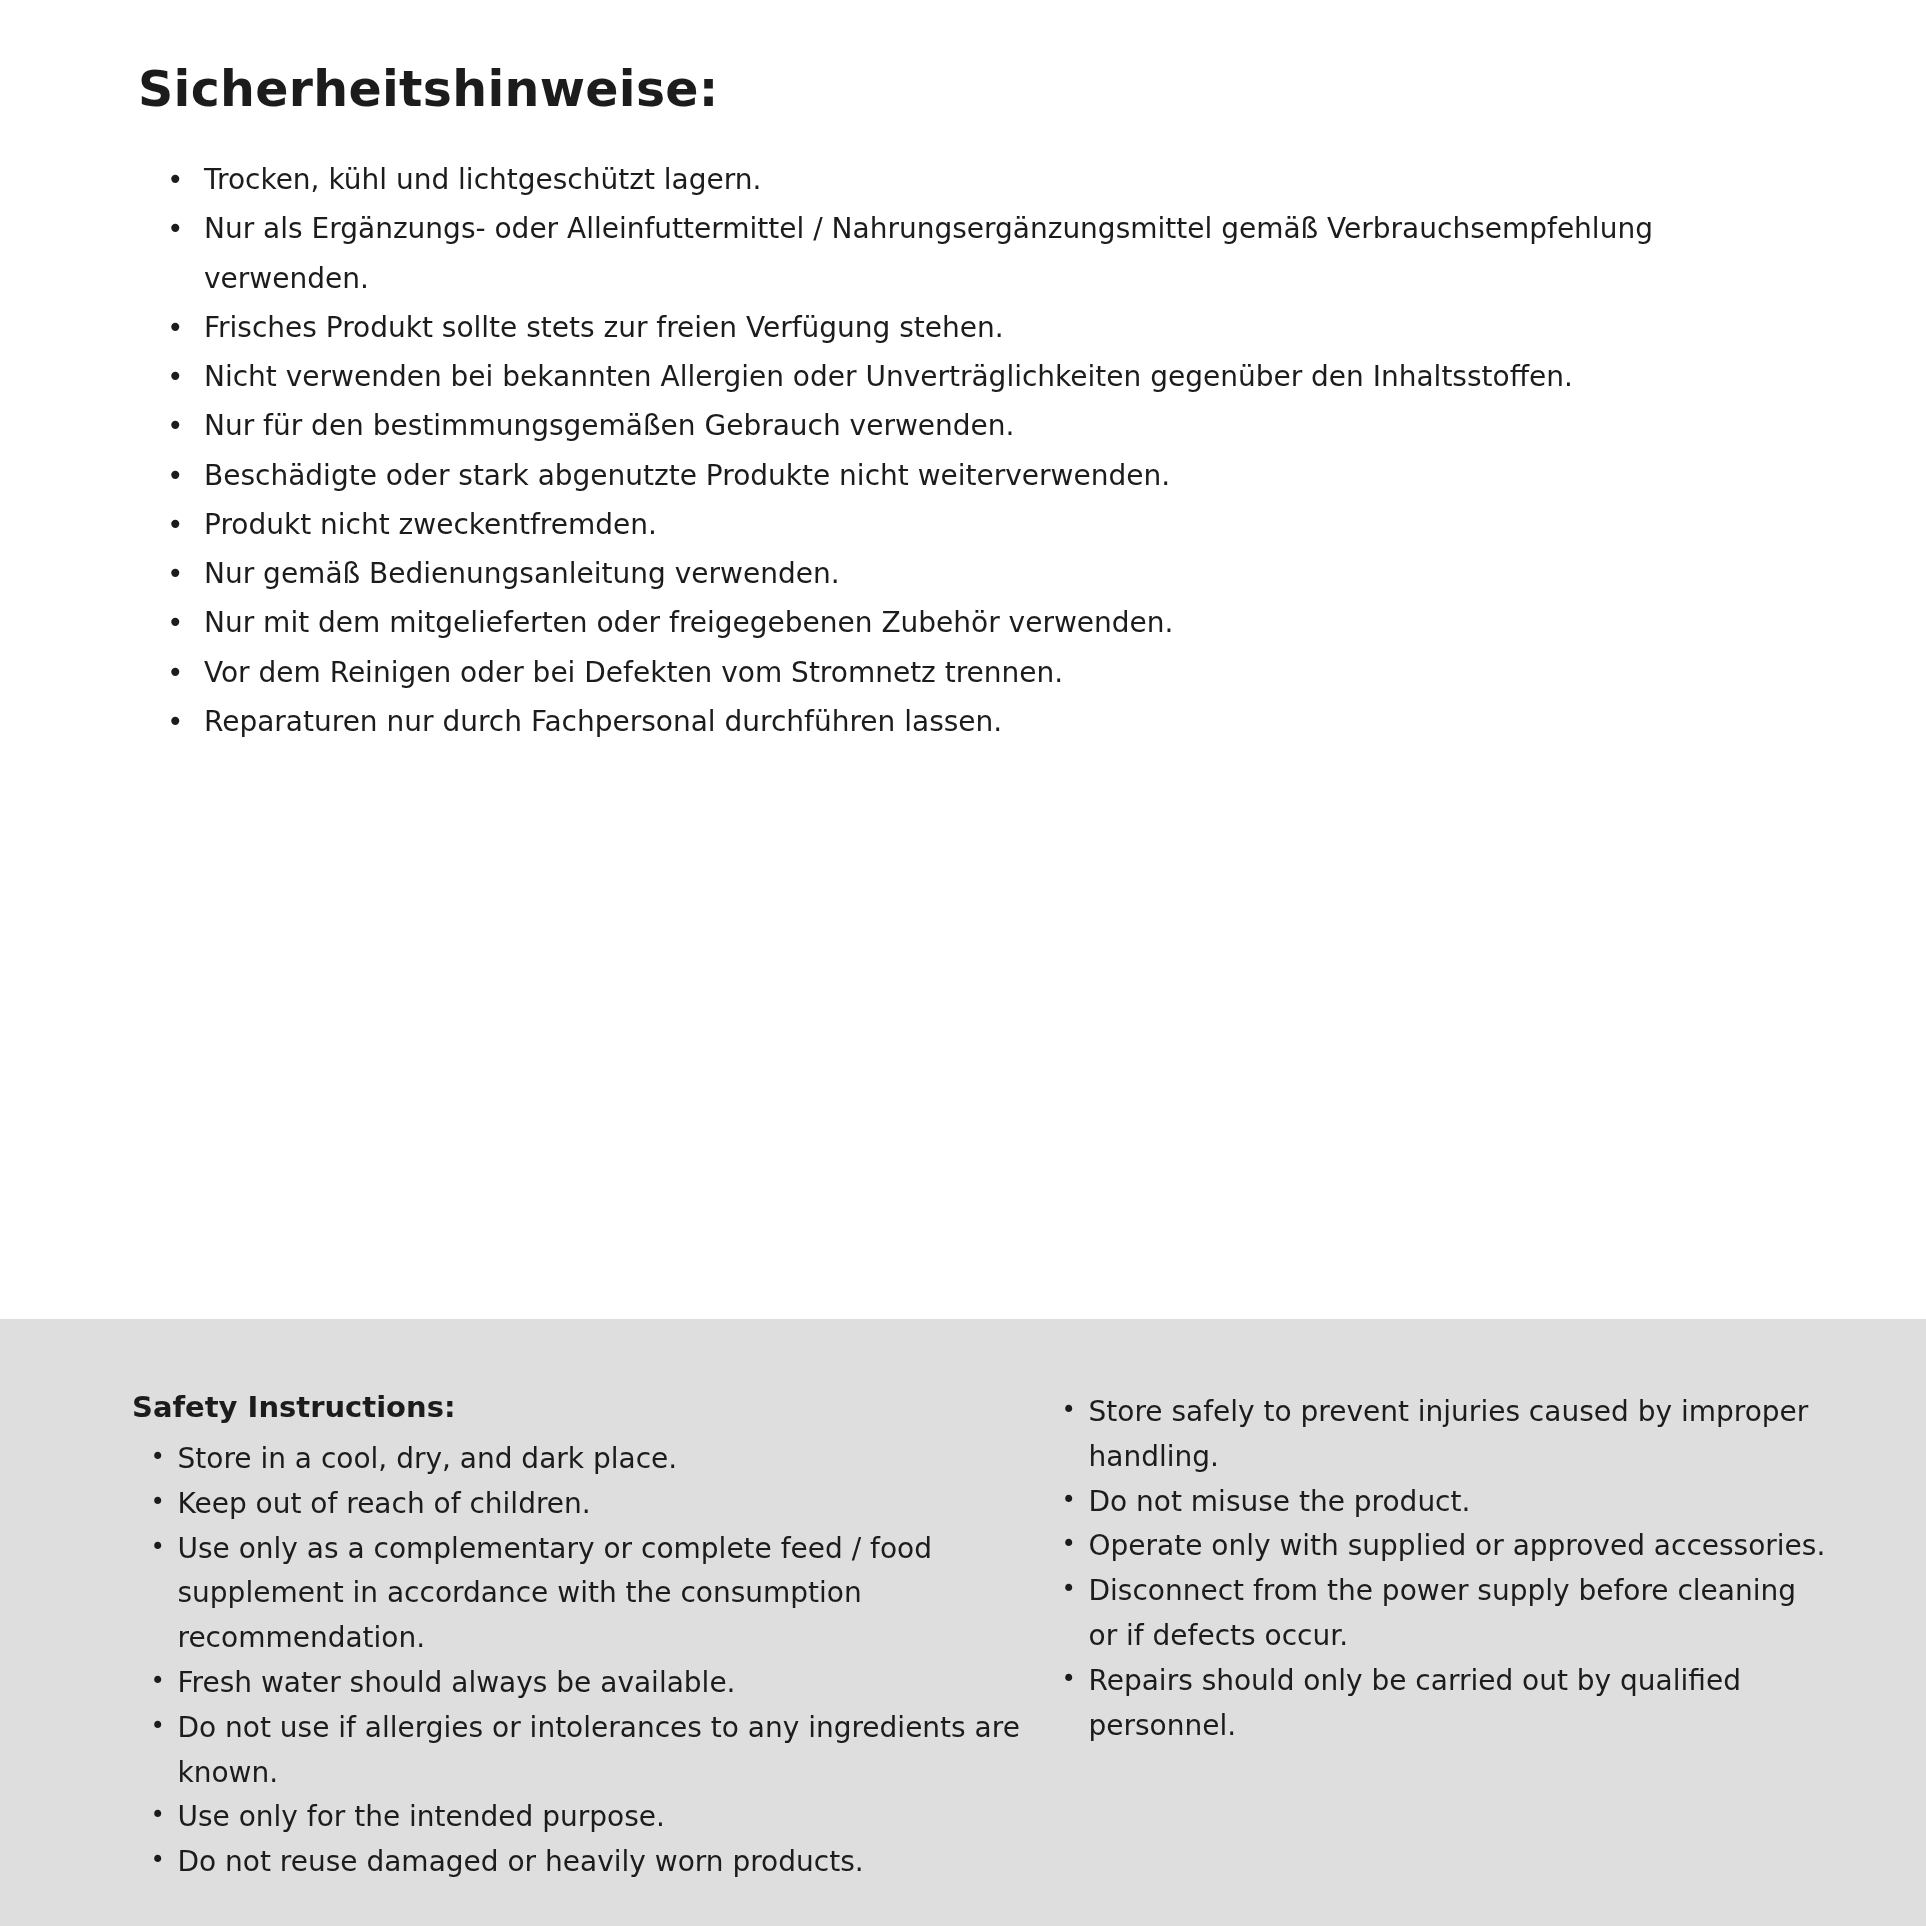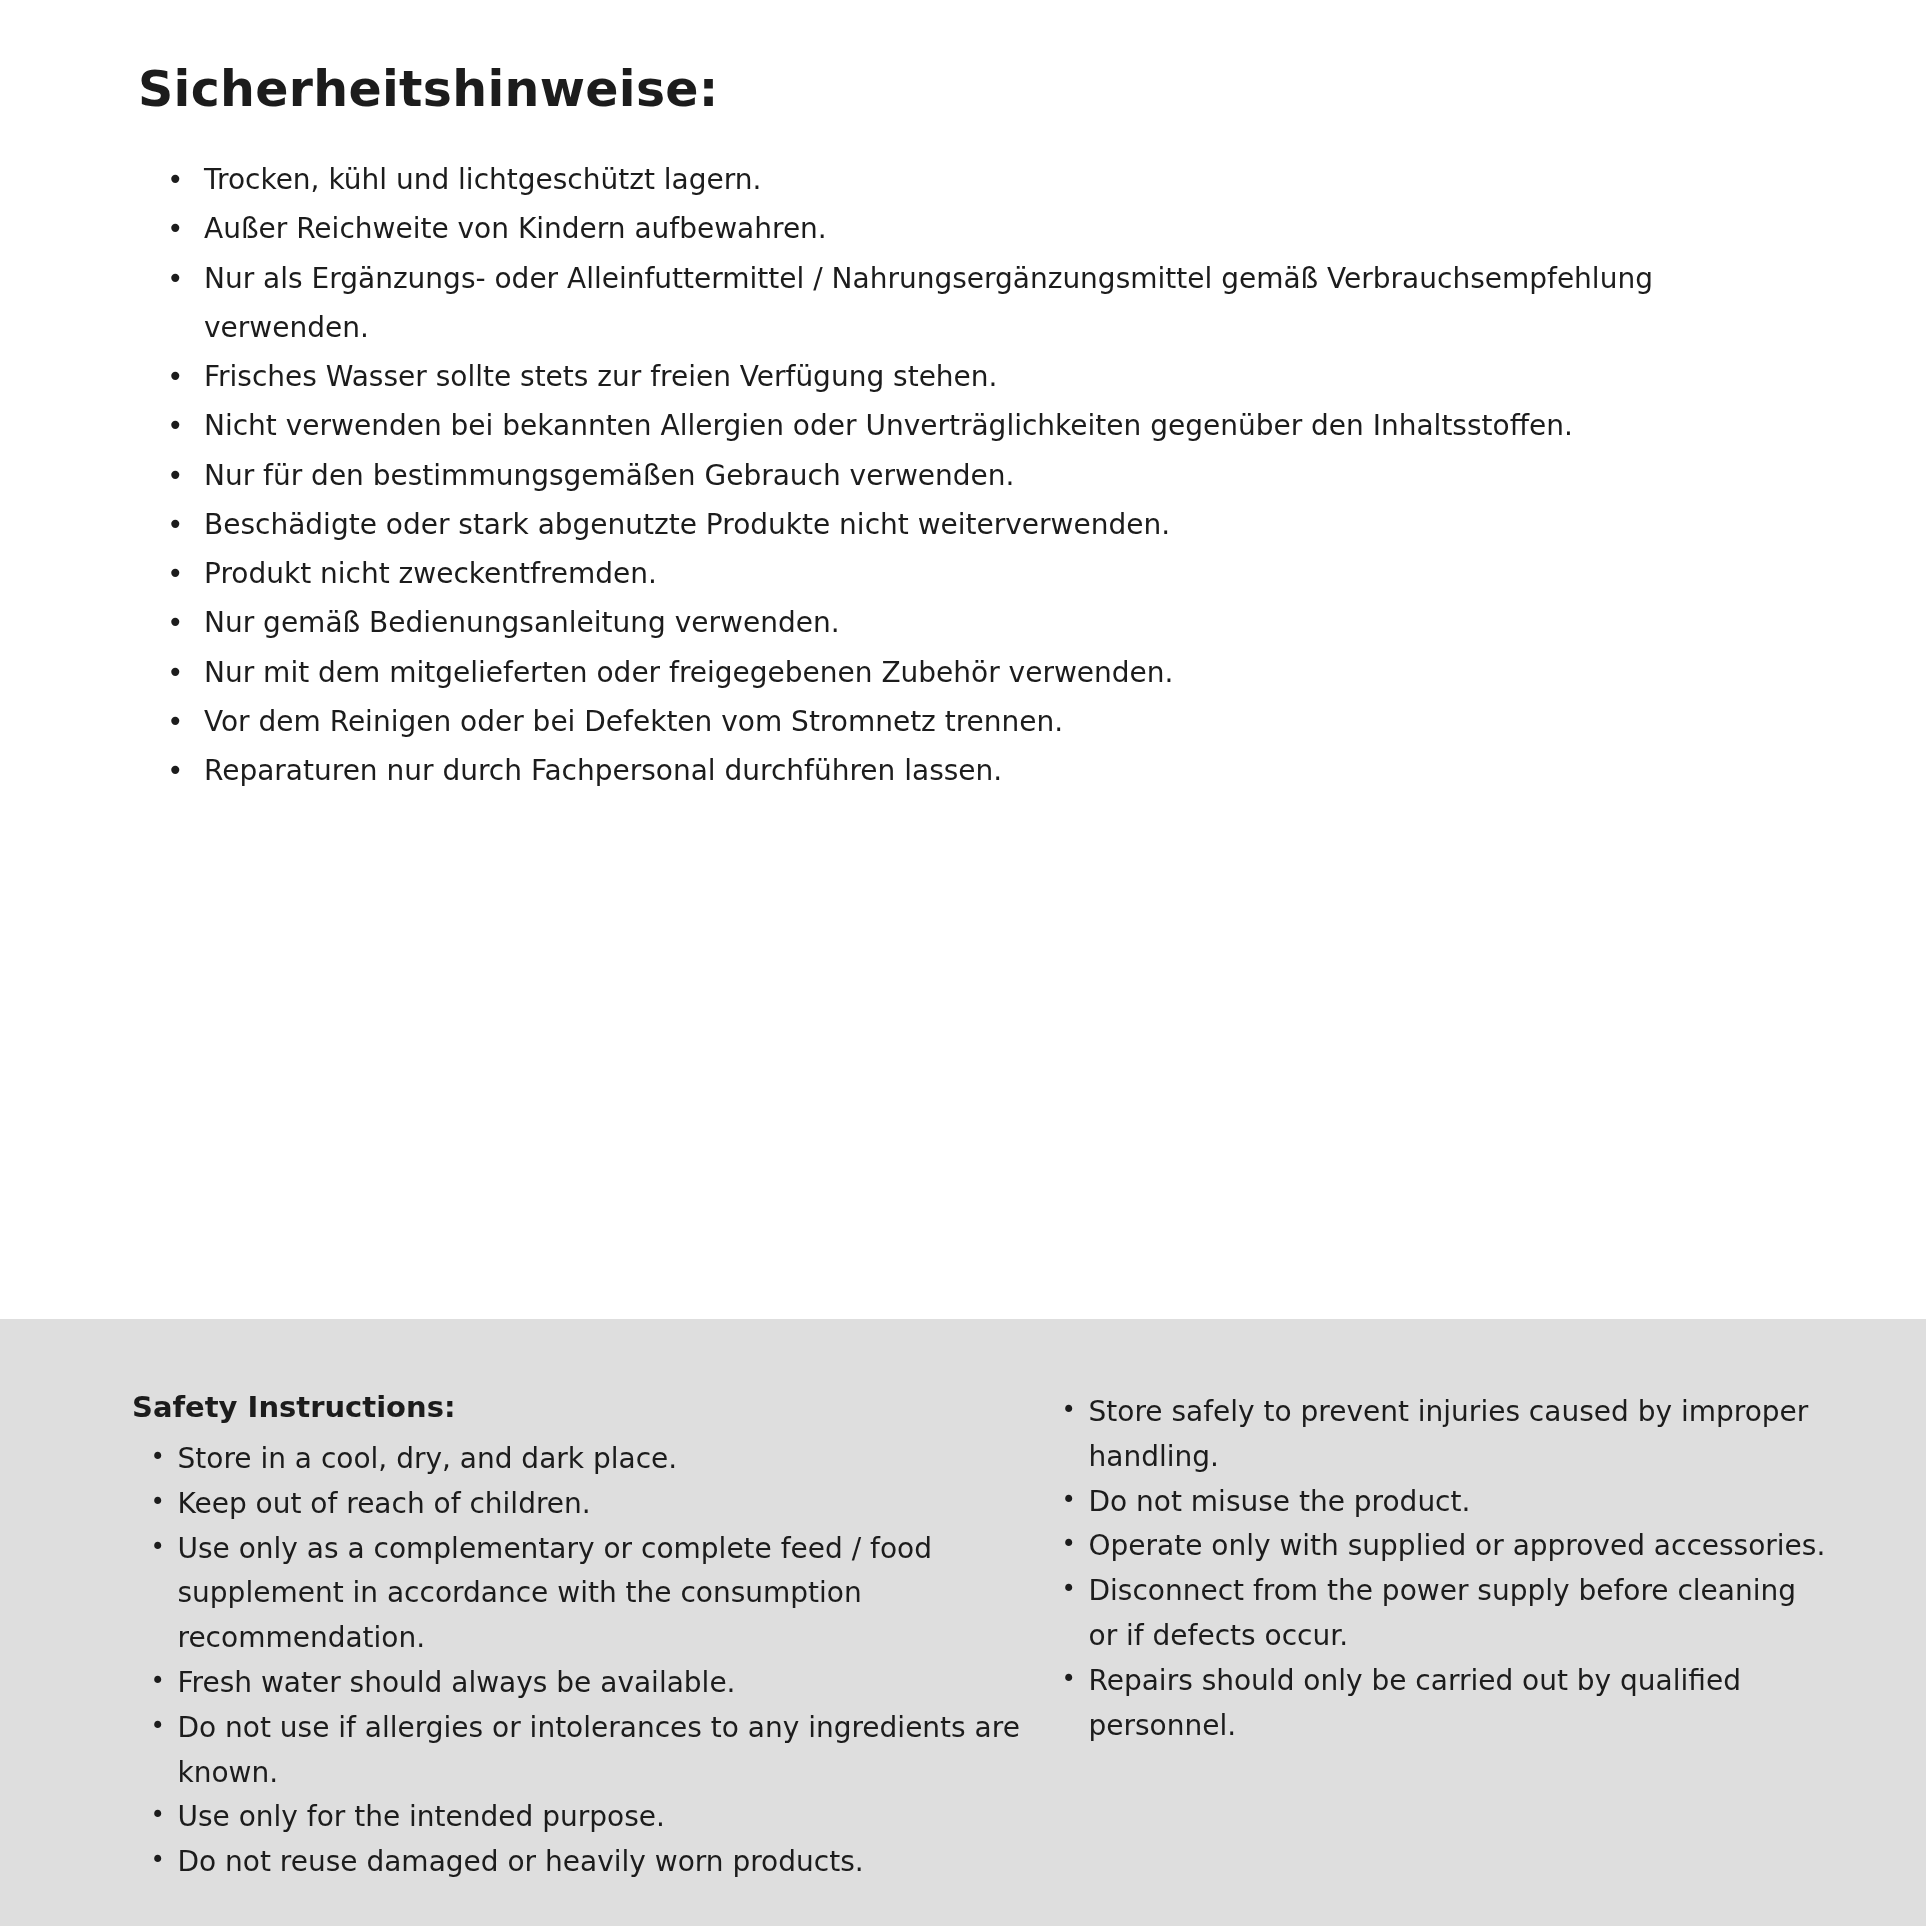--- a/index.html
+++ b/index.html
@@ -101,23 +101,22 @@
 </style>
 </head>
 <body>
 
 <div class="page">
 
   <section class="german-section">
     <h1 class="german-heading">Sicherheitshinweise:</h1>
     <ul class="de-list">
         <li class="de-item">Trocken, kühl und lichtgeschützt lagern.</li>
-        <li class="de-item">Außer Reichweite von Kindern aufbewahren.</li>
         <li class="de-item">Nur als Ergänzungs- oder Alleinfuttermittel / Nahrungsergänzungsmittel gemäß Verbrauchsempfehlung verwenden.</li>
-        <li class="de-item">Frisches Wasser sollte stets zur freien Verfügung stehen.</li>
+        <li class="de-item">Frisches Produkt sollte stets zur freien Verfügung stehen.</li>
         <li class="de-item">Nicht verwenden bei bekannten Allergien oder Unverträglichkeiten gegenüber den Inhaltsstoffen.</li>
         <li class="de-item">Nur für den bestimmungsgemäßen Gebrauch verwenden.</li>
         <li class="de-item">Beschädigte oder stark abgenutzte Produkte nicht weiterverwenden.</li>
         <li class="de-item">Produkt nicht zweckentfremden.</li>
         <li class="de-item">Nur gemäß Bedienungsanleitung verwenden.</li>
         <li class="de-item">Nur mit dem mitgelieferten oder freigegebenen Zubehör verwenden.</li>
         <li class="de-item">Vor dem Reinigen oder bei Defekten vom Stromnetz trennen.</li>
         <li class="de-item">Reparaturen nur durch Fachpersonal durchführen lassen.</li>
       </ul>
   </section>

